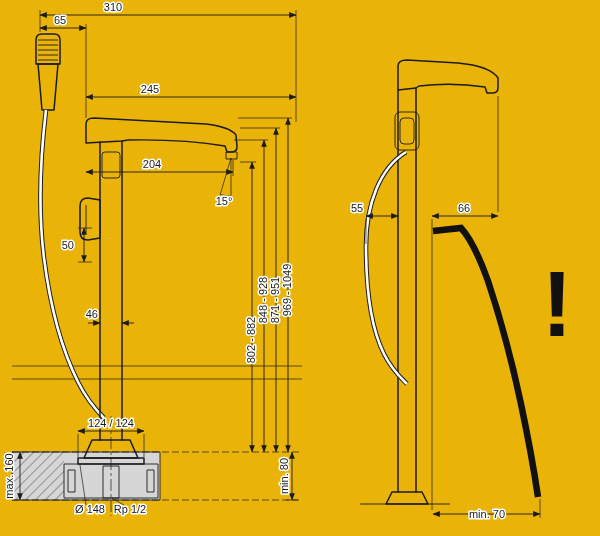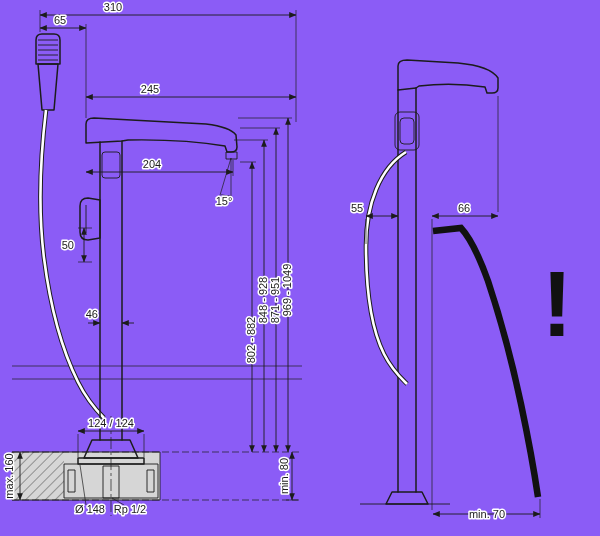--- a/index.html
+++ b/index.html
@@ -1,16 +1,16 @@
 <!DOCTYPE html>
 <html><head>
 <meta charset="utf-8">
 <style>
   html,body { margin:0; padding:0; background:#fff; }
-  .page { width:600px; height:536px; background:#8b5cf6; position:relative; overflow:hidden;text-align:right; }
+  .page { width:600px; height:536px; background:#eab308; position:relative; overflow:hidden;text-align:right; }
   svg { display:block; font-family:"Liberation Sans", sans-serif; }
 
   
   .o  { fill:none; stroke:#1c1c1c; stroke-width:1.5; stroke-linejoin:round; stroke-linecap:round; }
   .o2 { fill:none; stroke:#1c1c1c; stroke-width:0.9; stroke-linejoin:round; }
   
   .d  { fill:none; stroke:#1c1c1c; stroke-width:0.9; }
   .e  { fill:none; stroke:#1c1c1c; stroke-width:0.7; }
   .dash { stroke-dasharray:7 3; }
   .cl { fill:none; stroke:#1c1c1c; stroke-width:0.7; stroke-dasharray:12 3 3 3; }

